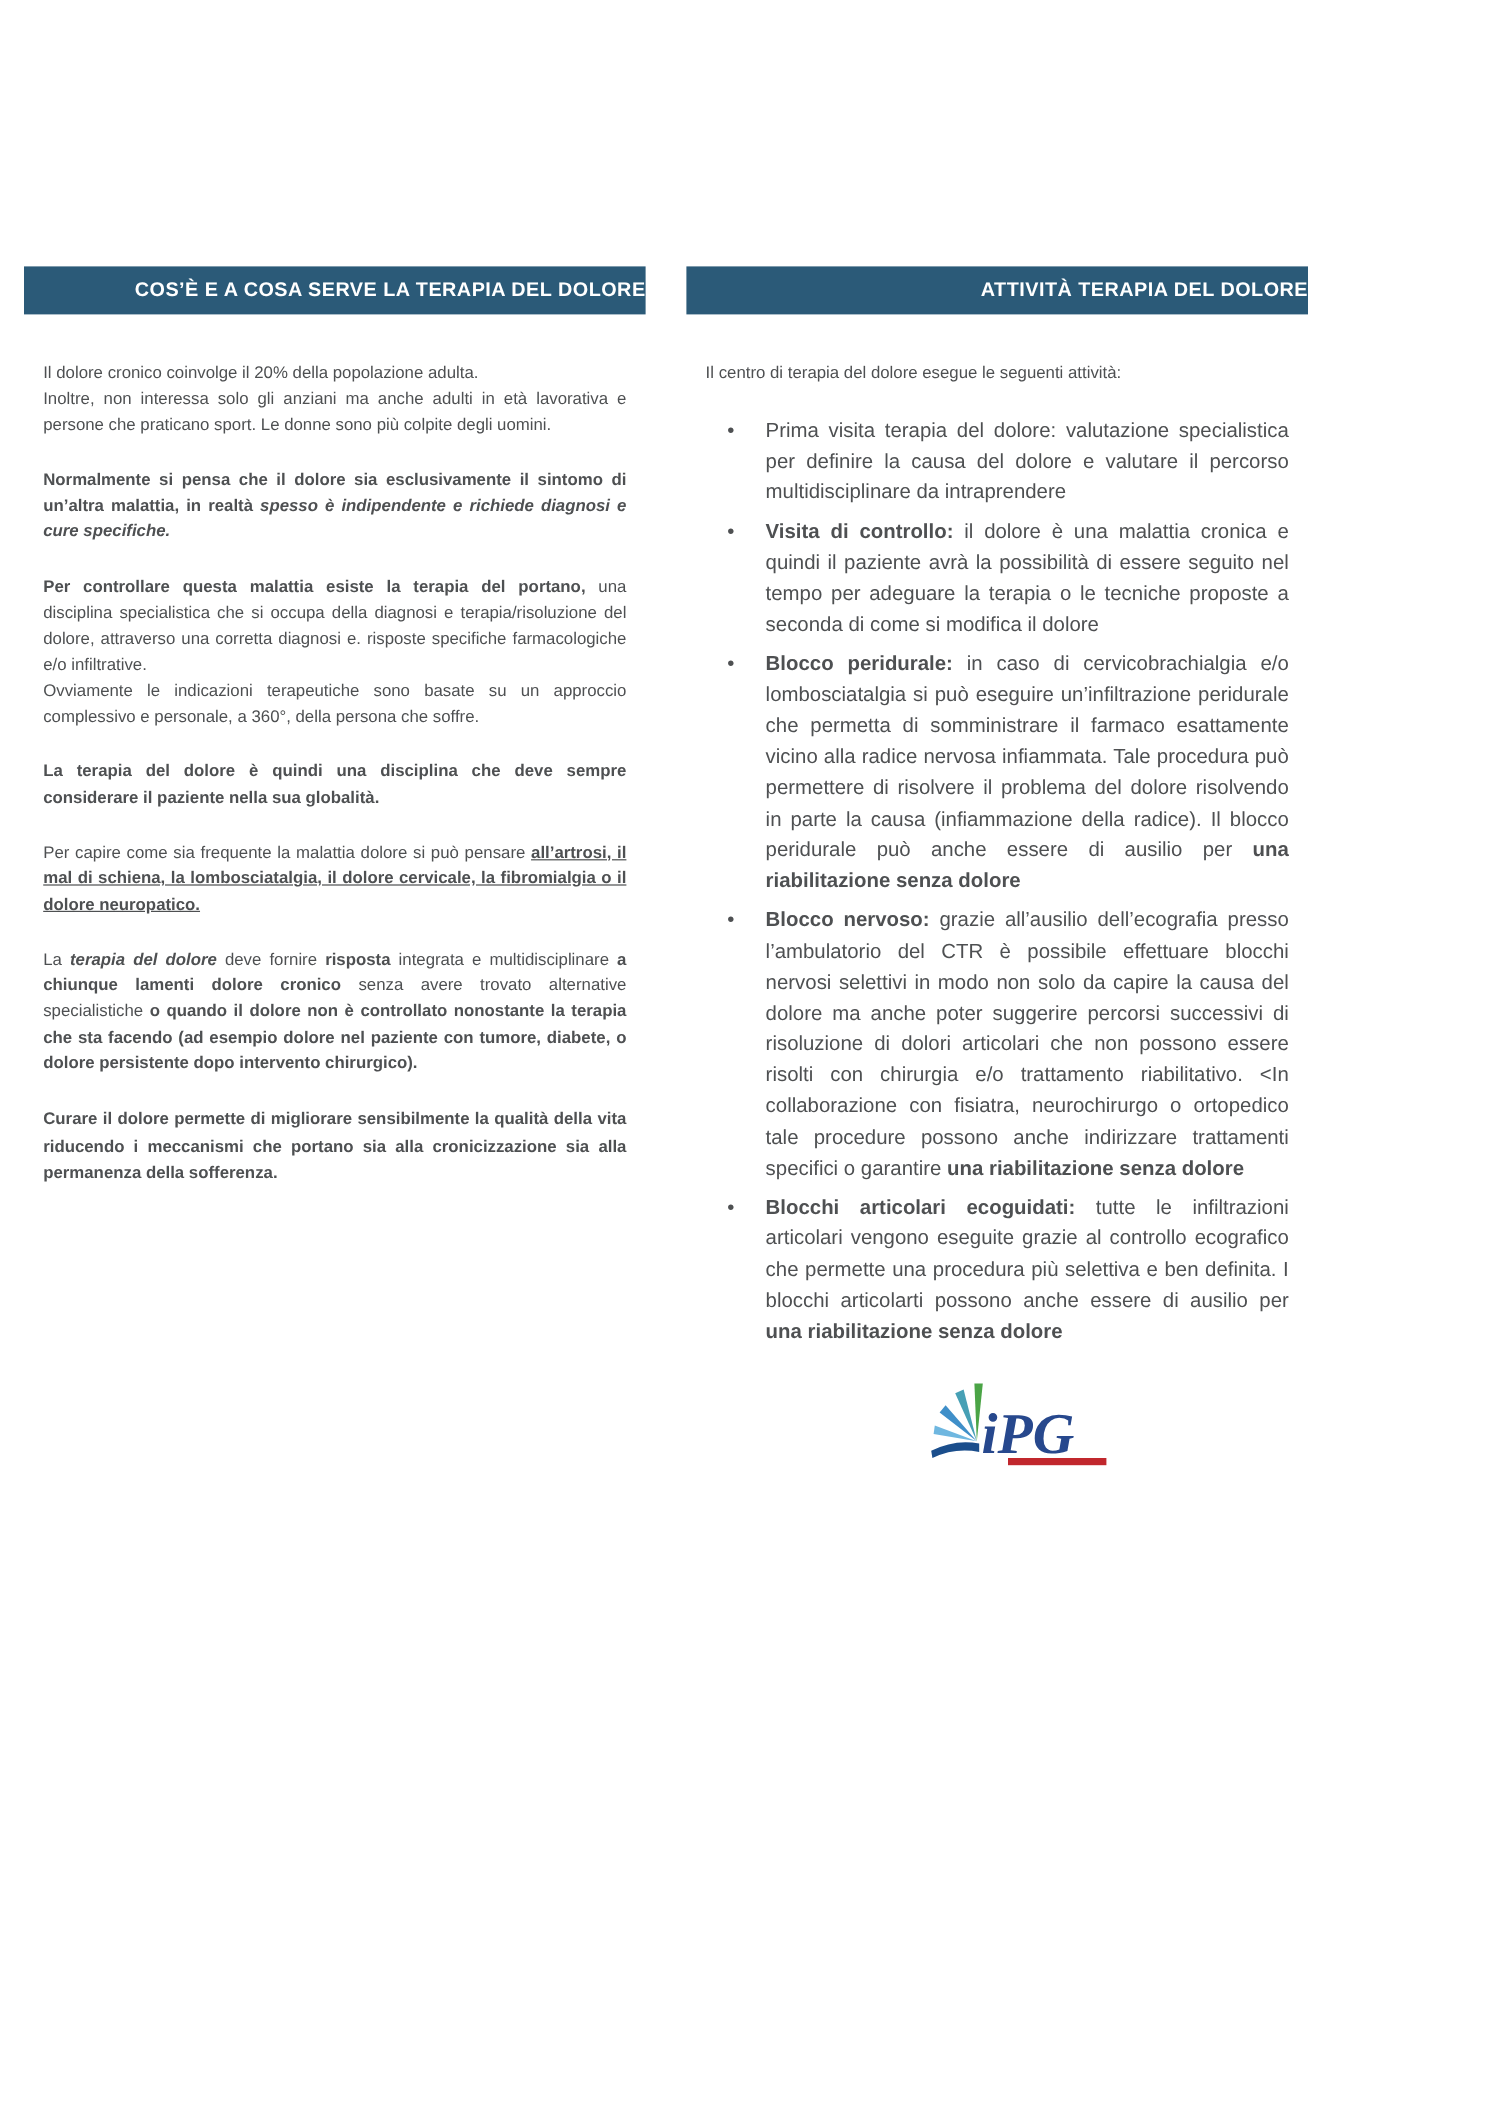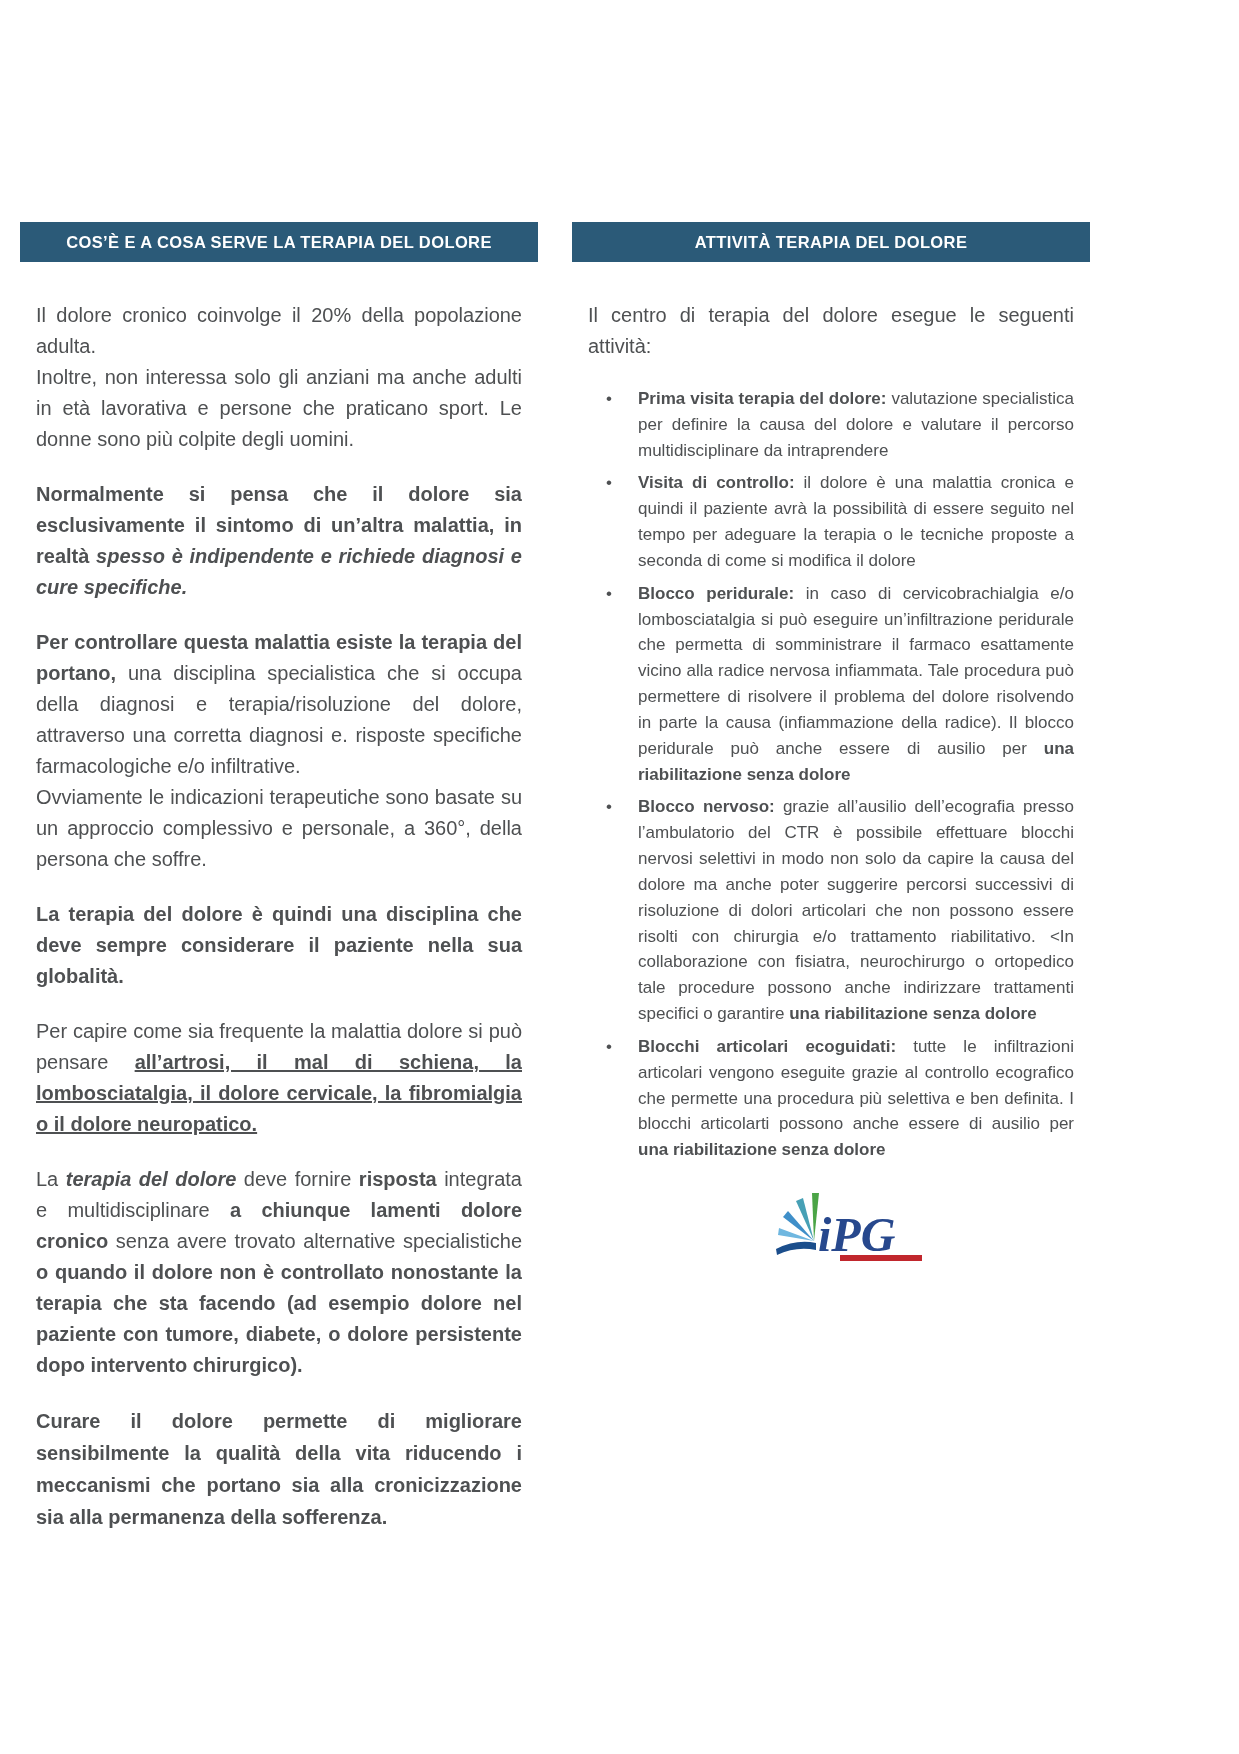--- a/index.html
+++ b/index.html
@@ -15,30 +15,30 @@
   }
   .col { position: absolute; top: 222px; width: 518px; }
   .col-left  { left: 20px; }
   .col-right { left: 572px; }
   .header-bar {
     height: 40px;
     background: #2b5a78;
     color: #ffffff;
     display: flex;
     align-items: center;
-    justify-content: center;
+    justify-content: flex-end;
     font-size: 16.5px;
     font-weight: 700;
     letter-spacing: 0.4px;
     margin-bottom: 38px;
   }
   .body-text { padding: 0 16px; }
   .para {
     margin: 0 0 24px 0;
-    font-size: 20px;
+    font-size: 14px;
     line-height: 1.55;
     text-align: justify;
     white-space: pre-line;
   }
   .para.last-left { line-height: 1.6; }
   .bullet-list {
     list-style: none;
     margin: 2px 0 26px 0;
     padding: 0 0 0 18px;
   }
@@ -88,21 +88,21 @@
     </div>
   </div>
 
   <div class="col col-right">
     <div class="header-bar">
       <span>ATTIVITÀ TERAPIA DEL DOLORE</span>
     </div>
     <div class="body-text">
       <p class="para">Il centro di terapia del dolore esegue le seguenti attività:</p>
       <ul class="bullet-list">
-        <li><span style="font-weight: 700;">Prima visita terapia del dolore:</span><span> valutazione specialistica per definire la causa del dolore e valutare il percorso multidisciplinare da intraprendere</span></li>
+        <li><span style="font-weight: 400;">Prima visita terapia del dolore:</span><span> valutazione specialistica per definire la causa del dolore e valutare il percorso multidisciplinare da intraprendere</span></li>
         <li><span style="font-weight: 700;">Visita di controllo:</span><span> il dolore è una malattia cronica e quindi il paziente avrà la possibilità di essere seguito nel tempo per adeguare la terapia o le tecniche proposte a seconda di come si modifica il dolore</span></li>
         <li><span style="font-weight: 700;">Blocco peridurale:</span><span> in caso di cervicobrachialgia e/o lombosciatalgia si può eseguire un’infiltrazione peridurale che permetta di somministrare il farmaco esattamente vicino alla radice nervosa infiammata. Tale procedura può permettere di risolvere il problema del dolore risolvendo in parte la causa (infiammazione della radice). Il blocco peridurale può anche essere di ausilio per </span><span style="font-weight: 700;">una riabilitazione senza dolore</span></li>
         <li><span style="font-weight: 700;">Blocco nervoso:</span><span> grazie all’ausilio dell’ecografia presso l’ambulatorio del CTR è possibile effettuare blocchi nervosi selettivi in modo non solo da capire la causa del dolore ma anche poter suggerire percorsi successivi di risoluzione di dolori articolari che non possono essere risolti con chirurgia e/o trattamento riabilitativo. &lt;In collaborazione con fisiatra, neurochirurgo o ortopedico tale procedure possono anche indirizzare trattamenti specifici o garantire </span><span style="font-weight: 700;">una riabilitazione senza dolore</span></li>
         <li><span style="font-weight: 700;">Blocchi articolari ecoguidati:</span><span> tutte le infiltrazioni articolari vengono eseguite grazie al controllo ecografico che permette una procedura più selettiva e ben definita. I blocchi articolarti possono anche essere di ausilio per </span><span style="font-weight: 700;">una riabilitazione senza dolore</span></li>
       </ul>
 
       <div class="logo-wrap">
         <svg width="160" height="86" viewBox="0 0 160 86">
           <g>
             <path d="M40 52 L4 46 L5 39 Z" fill="#6fb7e0"></path>

